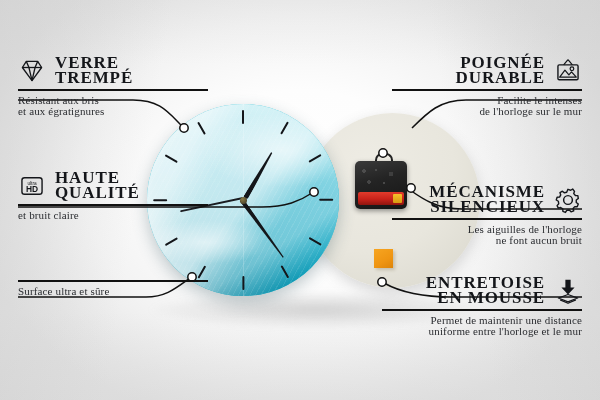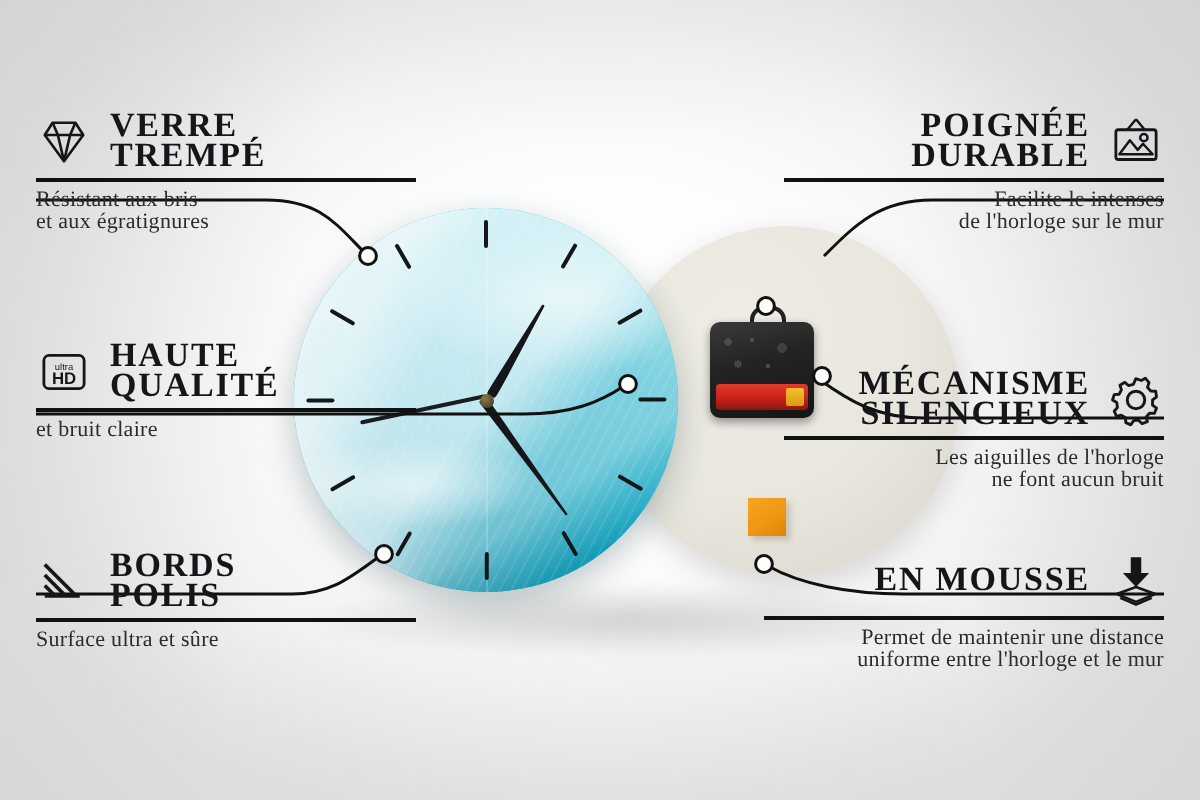--- a/index.html
+++ b/index.html
@@ -229,34 +229,20 @@
       </svg>
       <div>
         <div class="co-title">HAUTE QUALITÉ</div>
       </div>
     </div>
     <div class="co-rule"></div>
     <div class="co-desc">et bruit claire</div>
   </div>
 
   <div class="callout left" style="left:18px;top:276px;">
-    <div class="co-head">
-      <svg class="ic" viewBox="0 0 32 32">
-        <g stroke="#14161a" stroke-width="2.1" stroke-linecap="butt">
-          <path d="M5 6 L23 24"></path>
-          <path d="M5 12 L17 24"></path>
-          <path d="M5 18 L11 24"></path>
-        </g>
-        <path d="M5 24 L25 24" stroke="#14161a" stroke-width="2.1"></path>
-      </svg>
-      <div>
-        <div class="co-title">BORDS</div>
-        <div class="co-title">POLIS</div>
-      </div>
-    </div>
     <div class="co-rule"></div>
     <div class="co-desc">Surface ultra et sûre</div>
     <div class="co-desc"></div>
   </div>
 
   <div class="callout right" style="left:392px;top:56px;">
     <div class="co-head">
       <div>
         <div class="co-title">POIGNÉE</div>
         <div class="co-title">DURABLE</div>
@@ -285,20 +271,21 @@
       </svg>
     </div>
     <div class="co-rule"></div>
     <div class="co-desc">Les aiguilles de l'horloge</div>
     <div class="co-desc">ne font aucun bruit</div>
   </div>
 
   <div class="callout right" style="left:382px;top:276px;width:200px;">
     <div class="co-head">
       <div>
+        <div class="co-title">ENTRETOISE</div>
         <div class="co-title">EN MOUSSE</div>
       </div>
       <svg class="ic" viewBox="0 0 32 32">
         <path d="M13 3 L19 3 L19 12 L23.5 12 L16 20 L8.5 12 L13 12 Z" fill="#14161a"></path>
         <path d="M16 20 L27 24 L16 28.5 L5 24 Z" fill="none" stroke="#14161a" stroke-width="1.5" stroke-linejoin="round"></path>
         <path d="M7 26.2 L16 30 L25 26.2" fill="none" stroke="#14161a" stroke-width="1.5" stroke-linejoin="round"></path>
       </svg>
     </div>
     <div class="co-rule"></div>
     <div class="co-desc">Permet de maintenir une distance</div>

